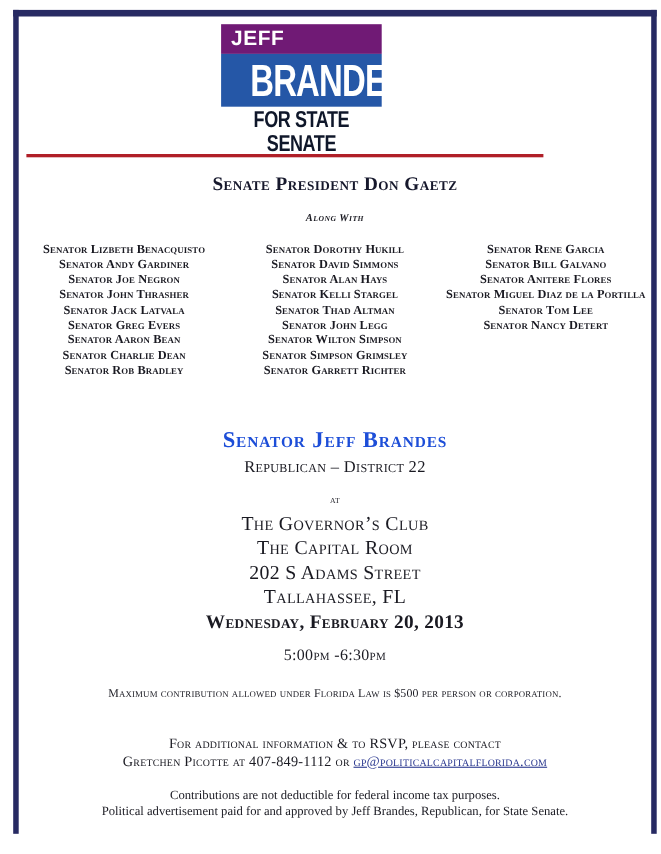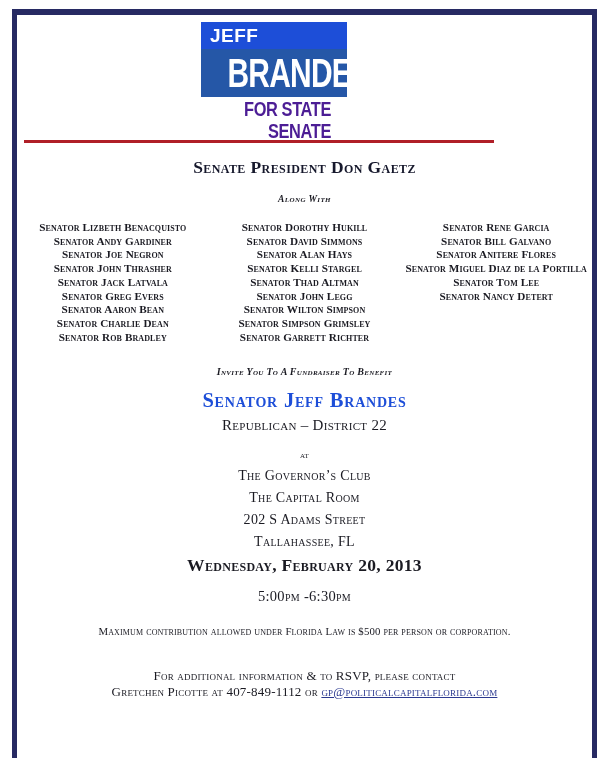--- a/index.html
+++ b/index.html
@@ -7,41 +7,41 @@
     position:relative;width:601px;height:776px;background:#ffffff;overflow:hidden;
     font-family:"Liberation Serif","DejaVu Serif",serif;color:#1a1a22;
   }
   
   .frame{
     position:absolute;left:12px;top:9px;width:585px;height:749px;box-sizing:border-box;
     border-top:6px solid #272a63;border-left:5px solid #272a63;border-right:5px solid #272a63;
   }
   
   .logo{position:absolute;left:201px;top:22px;width:146px;font-family:"Liberation Sans","DejaVu Sans",sans-serif;}
-  .logo-top{height:27px;background:#1d4ed8;color:#ffffff;font-size:19px;font-weight:bold;
+  .logo-top{height:27px;background:#701a75;color:#ffffff;font-size:19px;font-weight:bold;
     line-height:27px;padding-left:9px;box-sizing:border-box;letter-spacing:0.5px;}
   .logo-mid{height:48px;background:#2557a7;color:#ffffff;text-align:center;line-height:48px;}
   .logo-mid span{display:inline-block;font-size:41px;font-weight:bold;transform:scaleX(0.73);transform-origin:center;letter-spacing:-1px;}
-  .logo-tag{margin-top:1px;text-align:right;color:#4c1d95;line-height:22px;}
+  .logo-tag{margin-top:1px;text-align:center;color:#0f172a;line-height:22px;}
   .logo-tag span{display:inline-block;font-size:21px;font-weight:bold;transform:scaleX(0.78);transform-origin:center;letter-spacing:-0.5px;}
   .rule{position:absolute;left:24px;top:140px;width:470px;height:3px;background:#b01f28;}
   
   .band{position:absolute;left:17px;width:575px;text-align:center;}
   .sc{font-variant:small-caps;}
   .headline{top:157px;font-size:17.5px;font-weight:bold;letter-spacing:0.4px;color:#16182c;}
   .alongwith{top:194px;font-size:9.5px;font-weight:bold;font-style:italic;letter-spacing:0.4px;text-align:center;}
   .cols{position:absolute;left:17px;top:221px;width:575px;display:flex;}
   .col{flex:1;text-align:center;}
   .col .inner{margin:0 auto;max-width:188px;}
   .name{font-size:11.2px;font-weight:bold;line-height:13.7px;letter-spacing:0.1px;font-variant:small-caps;}
   .invite{top:366px;font-size:10px;font-weight:bold;font-style:italic;letter-spacing:0.3px;}
   .honoree{top:389px;font-size:20.5px;font-weight:bold;letter-spacing:0.8px;color:#1d4ed8;}
   .subtitle{top:417px;font-size:15px;letter-spacing:0.3px;}
   .atlbl{top:450px;font-size:9.5px;letter-spacing:0.3px;}
-  .venue{top:465px;font-size:14px;line-height:22px;letter-spacing:0.3px;}
+  .venue{top:465px;font-size:18px;line-height:22px;letter-spacing:0.3px;}
   .date{top:555px;font-size:17.5px;font-weight:bold;letter-spacing:0.3px;}
   .time{top:588px;font-size:14.5px;letter-spacing:0.3px;}
   .contrib{top:625px;font-size:10.8px;letter-spacing:0.15px;}
   .rsvp{top:668px;font-size:13px;line-height:15.5px;letter-spacing:0.2px;}
   .email{color:#2b3990;text-decoration:underline;cursor:pointer;}
   .disclaimer{top:716px;font-size:11.5px;line-height:14.5px;}
 </style>
 </head>
 <body>
 
@@ -99,21 +99,20 @@
         <div class="name">Senator Rene Garcia</div>
         <div class="name">Senator Bill Galvano</div>
         <div class="name">Senator Anitere Flores</div>
         <div class="name">Senator Miguel Diaz de la Portilla</div>
         <div class="name">Senator Tom Lee</div>
         <div class="name">Senator Nancy Detert</div>
       </div>
     </div>
   </div>
 
-  <div class="band invite sc">Invite You To A Fundraiser To Benefit</div>
 
   <div class="band honoree sc">Senator Jeff Brandes</div>
 
   <div class="band subtitle sc">Republican – District 22</div>
 
   <div class="band atlbl sc">at</div>
 
   <div class="band venue sc">
     <div>The Governor’s Club</div>
     <div>The Capital Room</div>
@@ -125,14 +124,18 @@
 
   <div class="band time sc">5:00pm -6:30pm</div>
 
   <div class="band contrib sc">Maximum contribution allowed under Florida Law is $500 per person or corporation.</div>
 
   <div class="band rsvp sc">
     <div>For additional information &amp; to RSVP, please contact</div>
     <div><span>Gretchen Picotte at 407-849-1112 or </span><a href="#" class="email">gp@politicalcapitalflorida.com</a></div>
   </div>
 
+  <div class="band disclaimer">
+    <div>Contributions are not deductible for federal income tax purposes.</div>
+    <div>Political advertisement paid for and approved by Jeff Brandes, Republican, for State Senate.</div>
+  </div>
 
 </div>
 
 </body></html>

